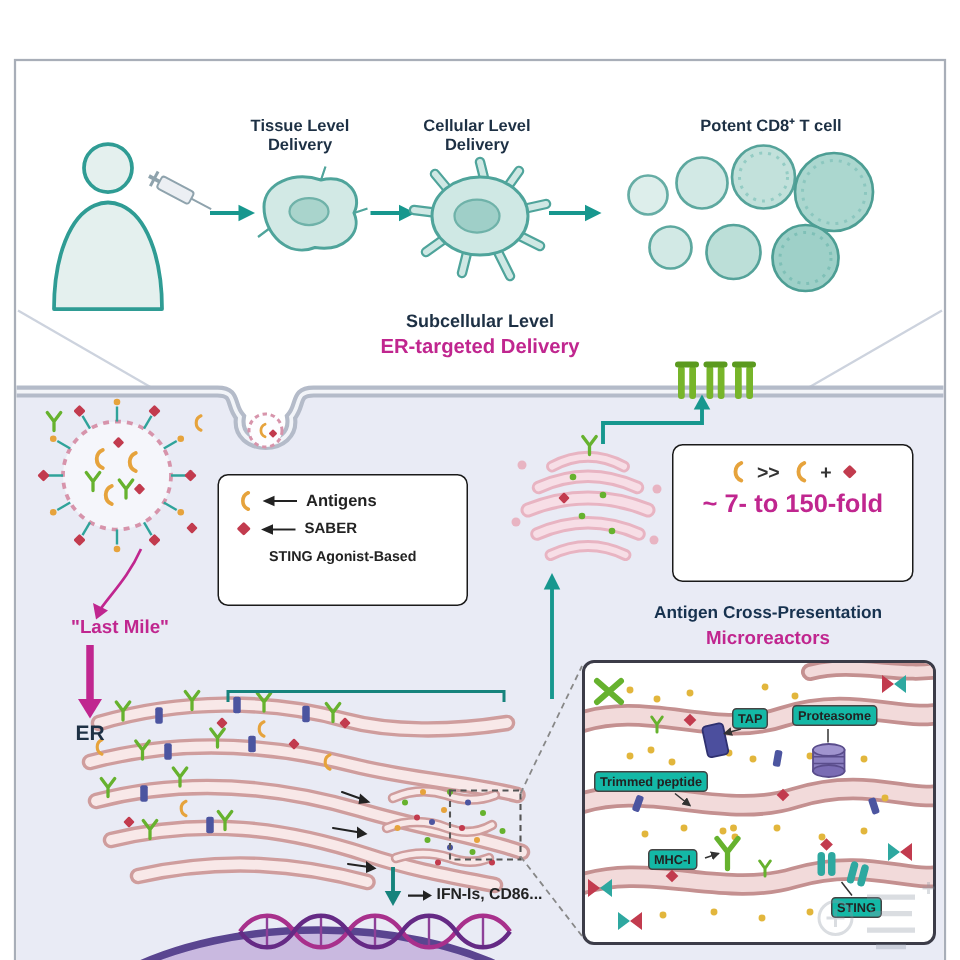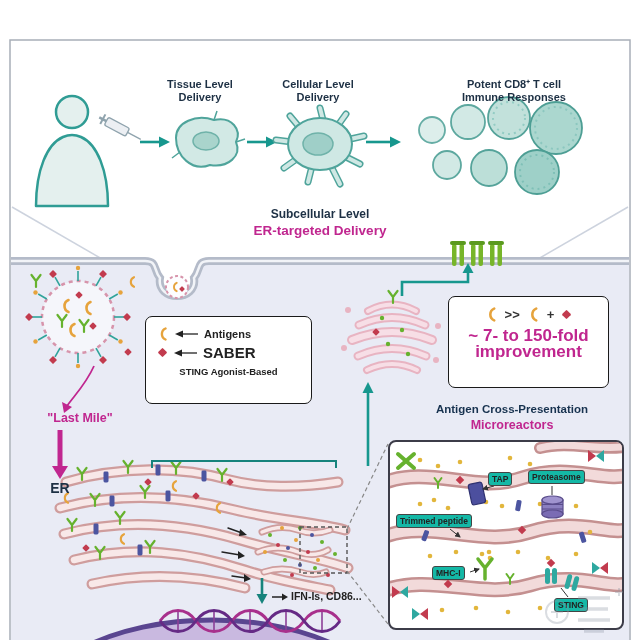--- a/index.html
+++ b/index.html
@@ -306,21 +306,20 @@
   <div class="lbl toplbl" style="left:148px;top:48px;width:104px">
     <div>Tissue Level</div>
     <div>Delivery</div>
   </div>
   <div class="lbl toplbl" style="left:262px;top:48px;width:112px">
     <div>Cellular Level</div>
     <div>Delivery</div>
   </div>
   <div class="lbl toplbl" style="left:428px;top:48px;width:172px">
     <div>Potent CD8⁺ T cell</div>
-    <div>Immune Responses</div>
   </div>
 
   <div class="lbl magenta" style="left:210px;top:193px;width:220px;font-size:13.5px">ER-targeted Delivery</div>
   <div class="lbl" style="left:210px;top:177px;width:220px;font-size:12px">Subcellular Level</div>
 
   <div class="box" style="left:145px;top:286px;width:167px;height:88px;padding-top:7px">
     <div class="legend-row">
       <svg width="14" height="14" viewBox="-7 -7 14 14">
           <path d="M2.5,-5.5 A6,6 0 0 0 2.5,5.5" stroke="#e6a33c" stroke-width="2.4" fill="none" stroke-linecap="round"></path>
         </svg>
@@ -331,21 +330,21 @@
       <span class="legend-txt">Antigens</span>
     </div>
     <div class="legend-row">
       <svg width="13" height="13" viewBox="-7 -7 14 14">
           <rect x="-3.6" y="-3.6" width="7.2" height="7.2" rx="1" transform="rotate(45)" fill="#c23b4e"></rect>
         </svg>
       <svg width="24" height="10" viewBox="0 0 24 10">
           <line x1="7" y1="5" x2="23" y2="5" stroke="#222" stroke-width="1.3"></line>
           <polygon points="0,5 8,1.5 8,8.5" fill="#222"></polygon>
         </svg>
-      <span class="legend-txt magenta" style="font-size:15px">SABER</span>
+      <span class="legend-txt magenta" style="font-size:10px">SABER</span>
     </div>
     <div class="legend-sub" style="margin-top:4px">STING Agonist-Based</div>
   </div>
 
   <div class="lbl magenta" style="left:20px;top:381px;width:120px;font-size:12.5px">"Last Mile"</div>
 
   <div class="box" style="left:448px;top:266px;width:161px;height:92px">
     <div class="imp-row">
       <svg width="15" height="15" viewBox="-7 -7 14 14">
           <path d="M2.5,-5.5 A6,6 0 0 0 2.5,5.5" stroke="#e6a33c" stroke-width="2.4" fill="none" stroke-linecap="round"></path>
@@ -353,21 +352,20 @@
       <span>&gt;&gt;</span>
       <svg width="15" height="15" viewBox="-7 -7 14 14">
           <path d="M2.5,-5.5 A6,6 0 0 0 2.5,5.5" stroke="#e6a33c" stroke-width="2.4" fill="none" stroke-linecap="round"></path>
         </svg>
       <span>+</span>
       <svg width="13" height="13" viewBox="-7 -7 14 14">
           <rect x="-3.6" y="-3.6" width="7.2" height="7.2" rx="1" transform="rotate(45)" fill="#c23b4e"></rect>
         </svg>
     </div>
     <div class="imp-txt magenta" style="margin-top:6px">~ 7- to 150-fold</div>
-    <div class="imp-txt magenta">improvement</div>
   </div>
 
   <div class="lbl" style="left:408px;top:373px;width:208px;font-size:11.5px;color:#17324f">Antigen Cross-Presentation</div>
   <div class="lbl magenta" style="left:408px;top:388px;width:208px;font-size:12.5px">Microreactors</div>
 
 
   <div class="lbl" style="left:40px;top:450px;width:40px;text-align:center;font-size:14px">ER</div>
 
   <div class="lbl" style="left:291px;top:560px;width:100px;text-align:left;font-size:10.5px;color:#222">IFN-Is, CD86...</div>
 

